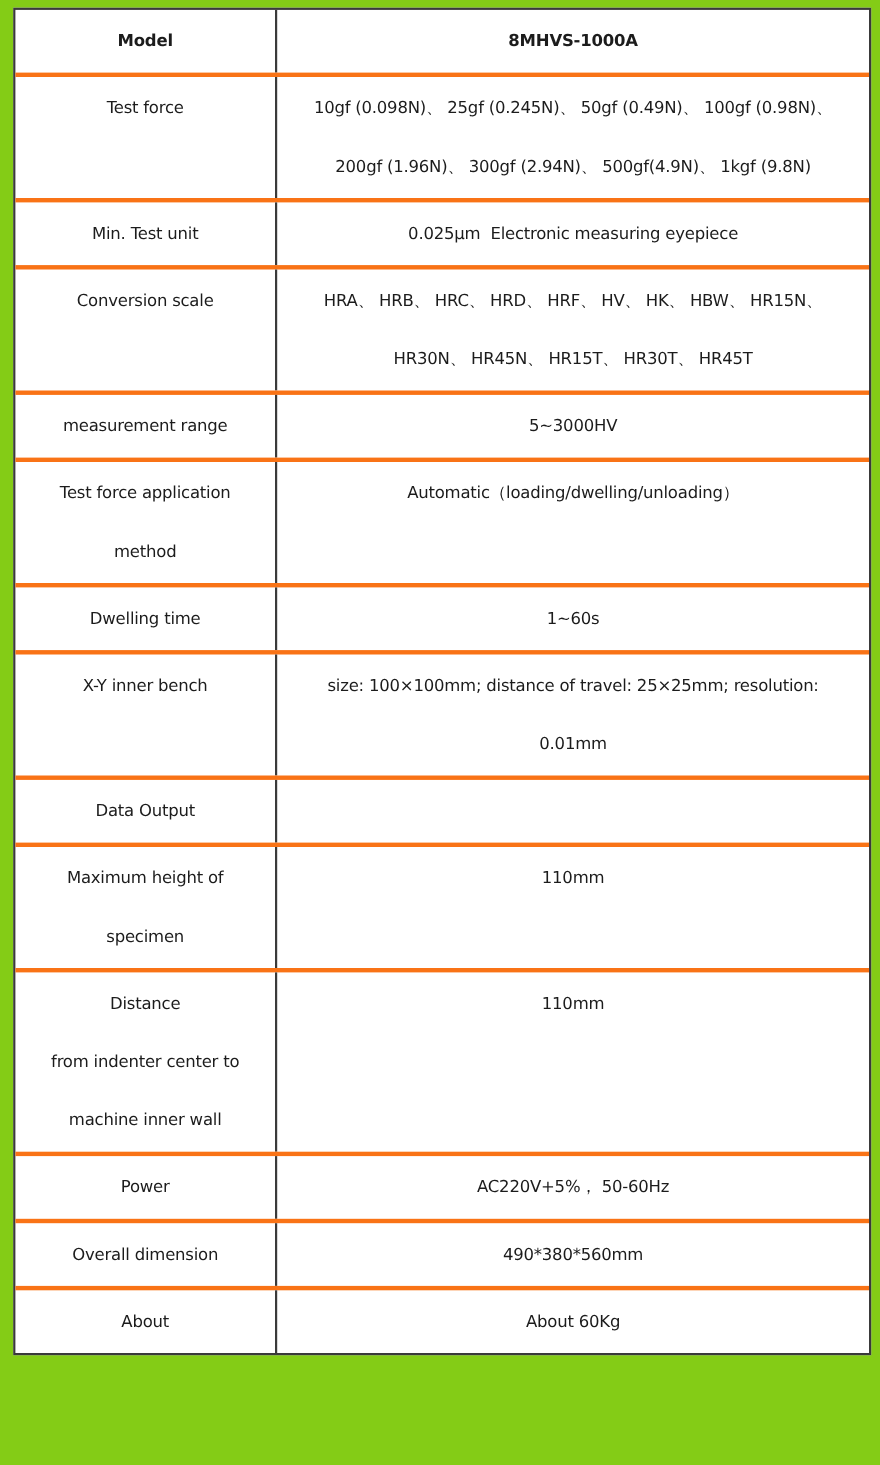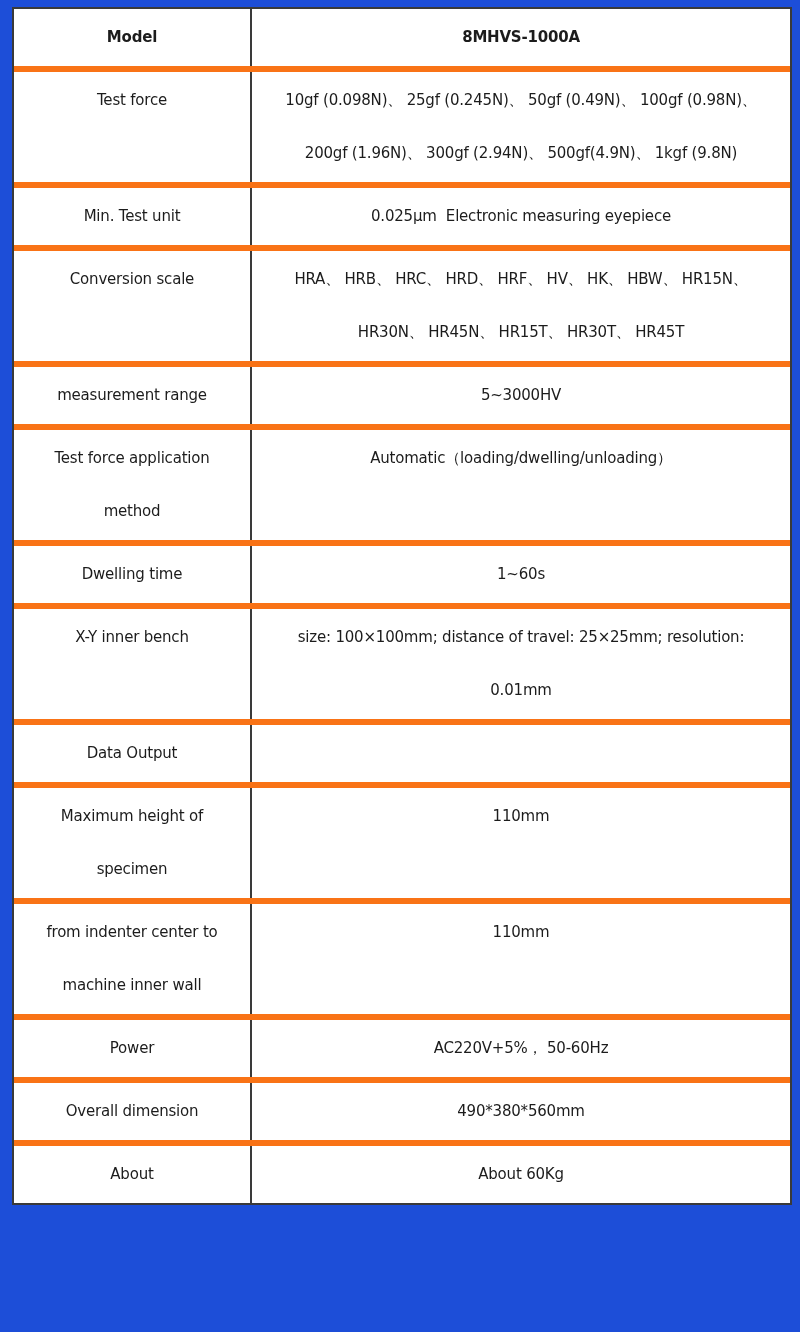--- a/index.html
+++ b/index.html
@@ -6,36 +6,36 @@
   html, body {
     background: #ffffff;
     width: 800px;
     height: 1332px;
     font-family: "DejaVu Sans", "Liberation Sans", sans-serif;
   }
   .page {
     position: relative;
     width: 800px;
     height: 1332px;
-    background: #1d4ed8;
+    background: #84cc16;
   }
   .spec-table {
     position: absolute;
     left: 12px;
     top: 7px;
     width: 780px;
     border: 2px solid #3a3a3a;
     display: flex;
     flex-direction: column;
     background: #ffffff;
     color: #1c1c1c;
   }
   .table-row {
     display: flex;
-    border-top: 6px solid #f97316;
+    border-top: 4px solid #f97316;
   }
   .table-row:first-child { border-top: none; }
   .cell {
     padding: 2px 6px;
   }
   .label-cell {
     width: 238px;
     border-right: 2px solid #3a3a3a;
     flex: none;
   }
@@ -136,20 +136,21 @@
         <div class="cell label-cell">
           <div class="line">Maximum height of</div>
           <div class="line">specimen</div>
         </div>
         <div class="cell value-cell">
           <div class="line">110mm</div>
         </div>
       </div>
       <div class="table-row">
         <div class="cell label-cell">
+          <div class="line">Distance</div>
           <div class="line">from indenter center to</div>
           <div class="line">machine inner wall</div>
         </div>
         <div class="cell value-cell">
           <div class="line">110mm</div>
         </div>
       </div>
       <div class="table-row">
         <div class="cell label-cell">
           <div class="line">Power</div>

